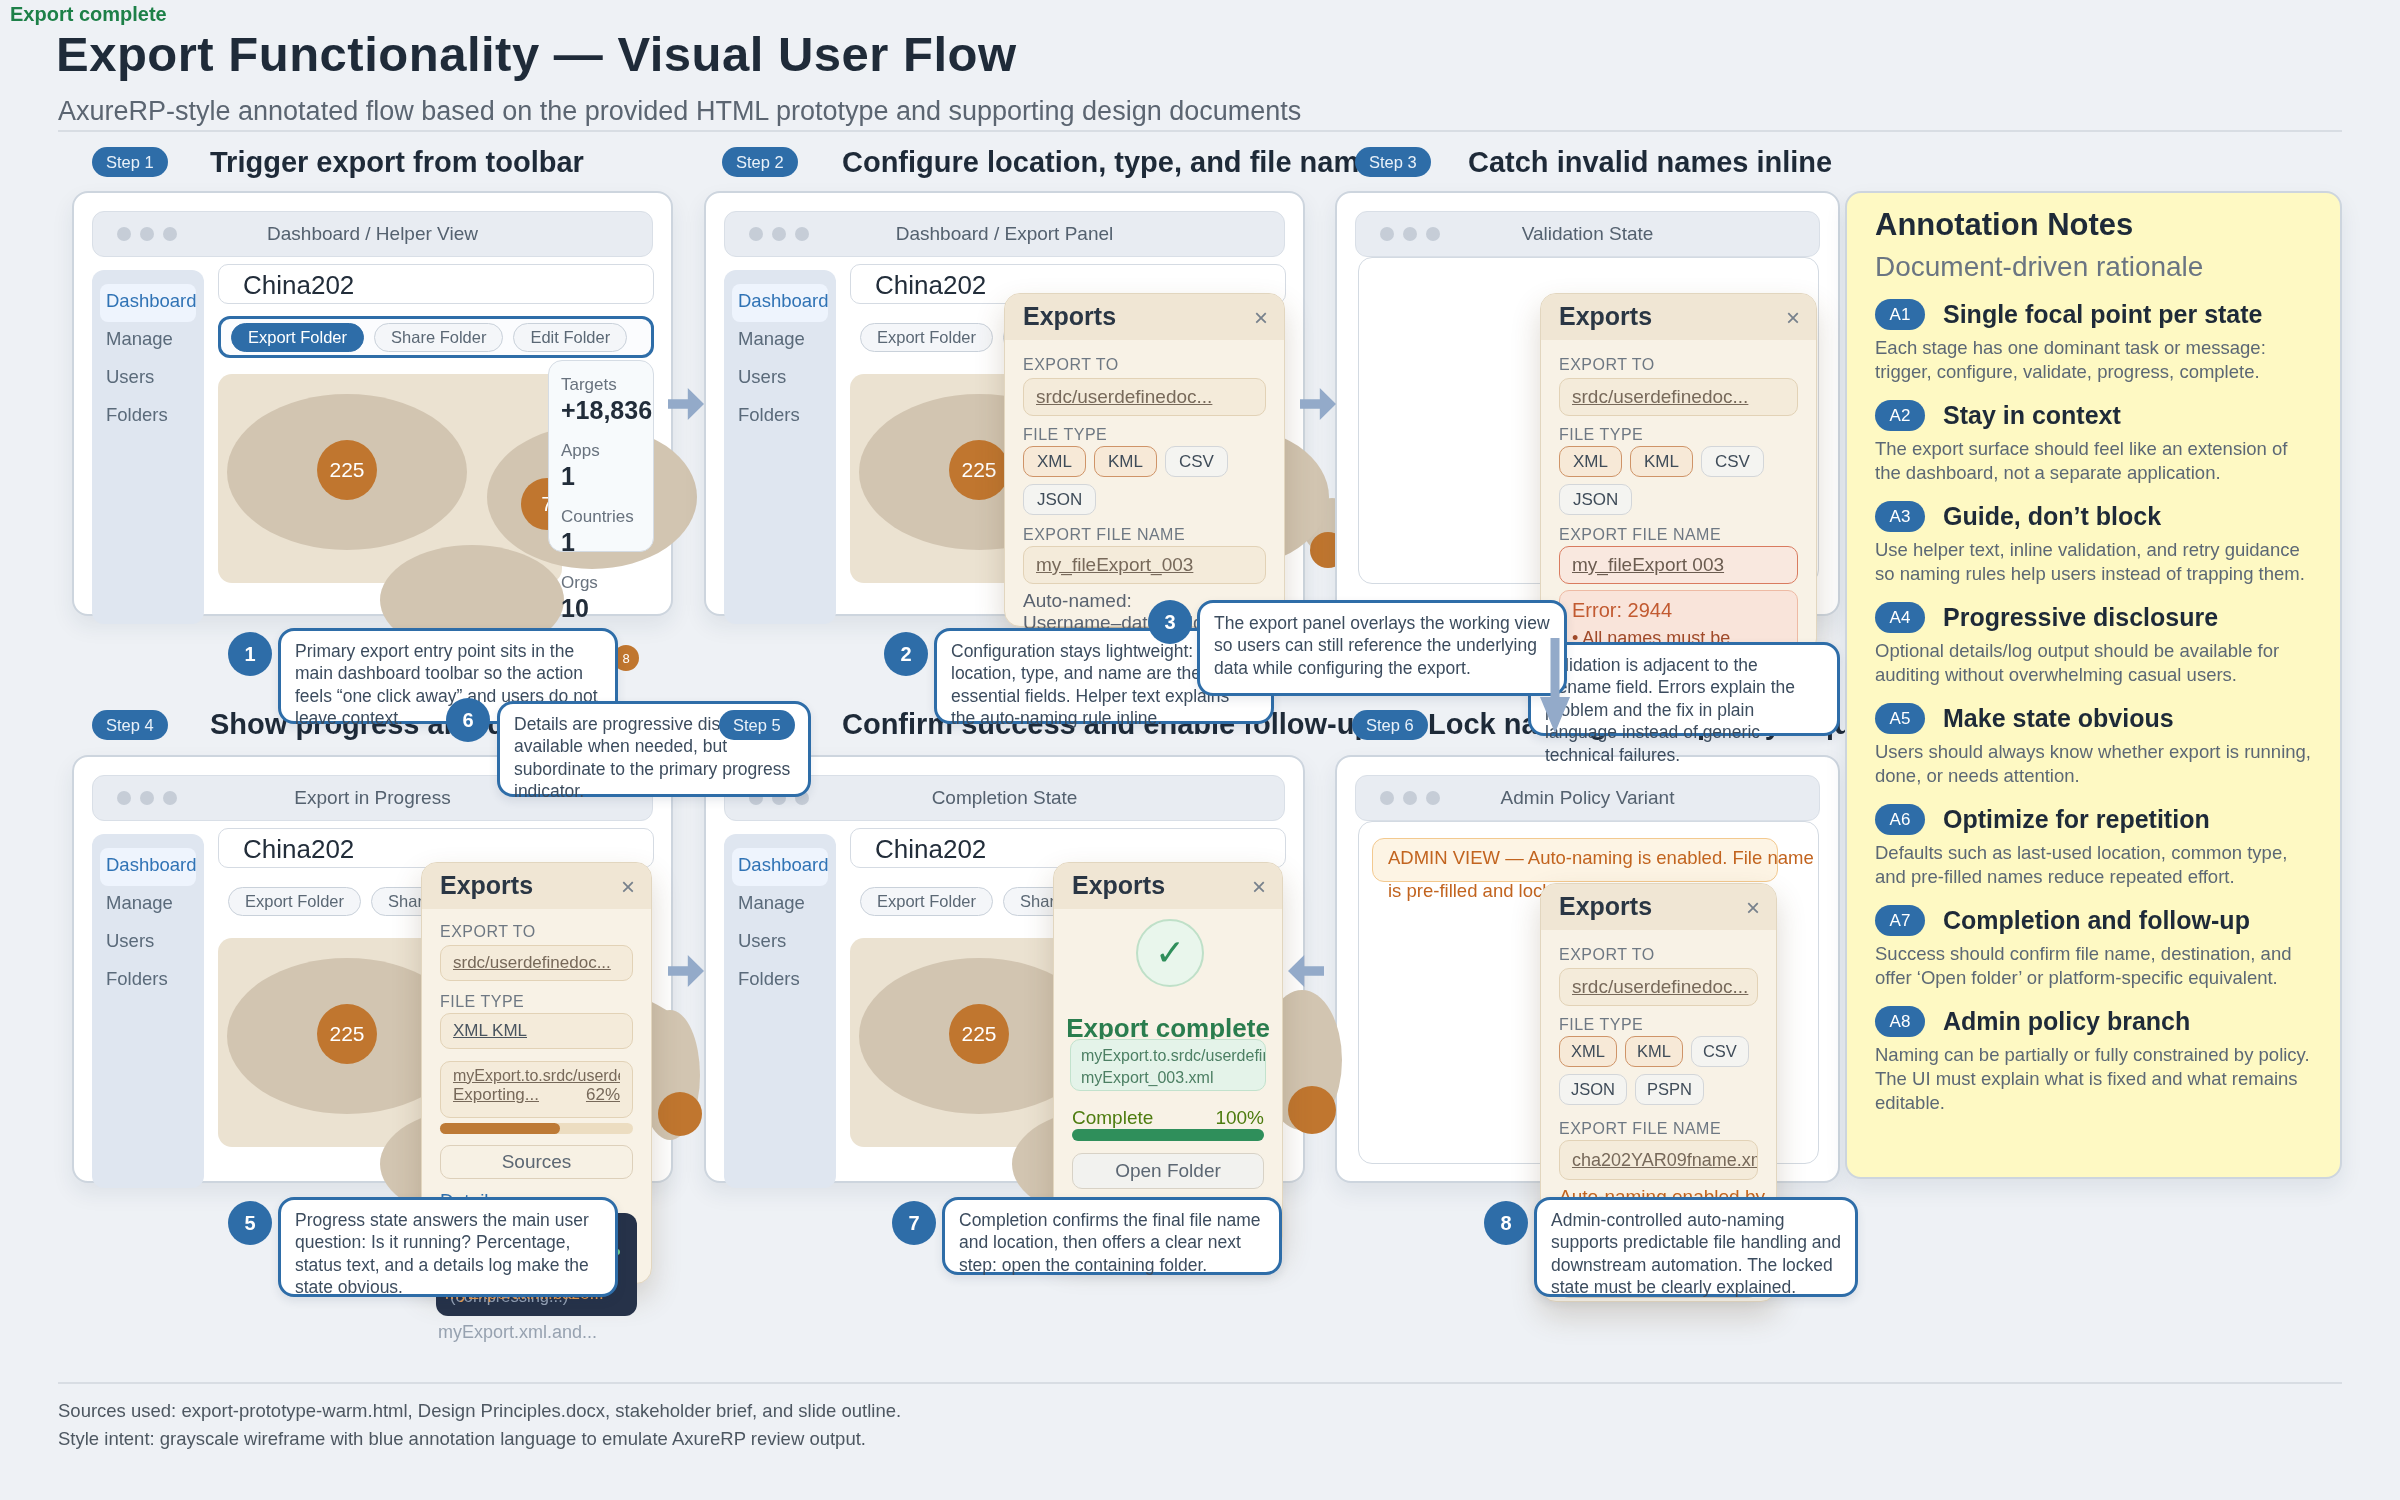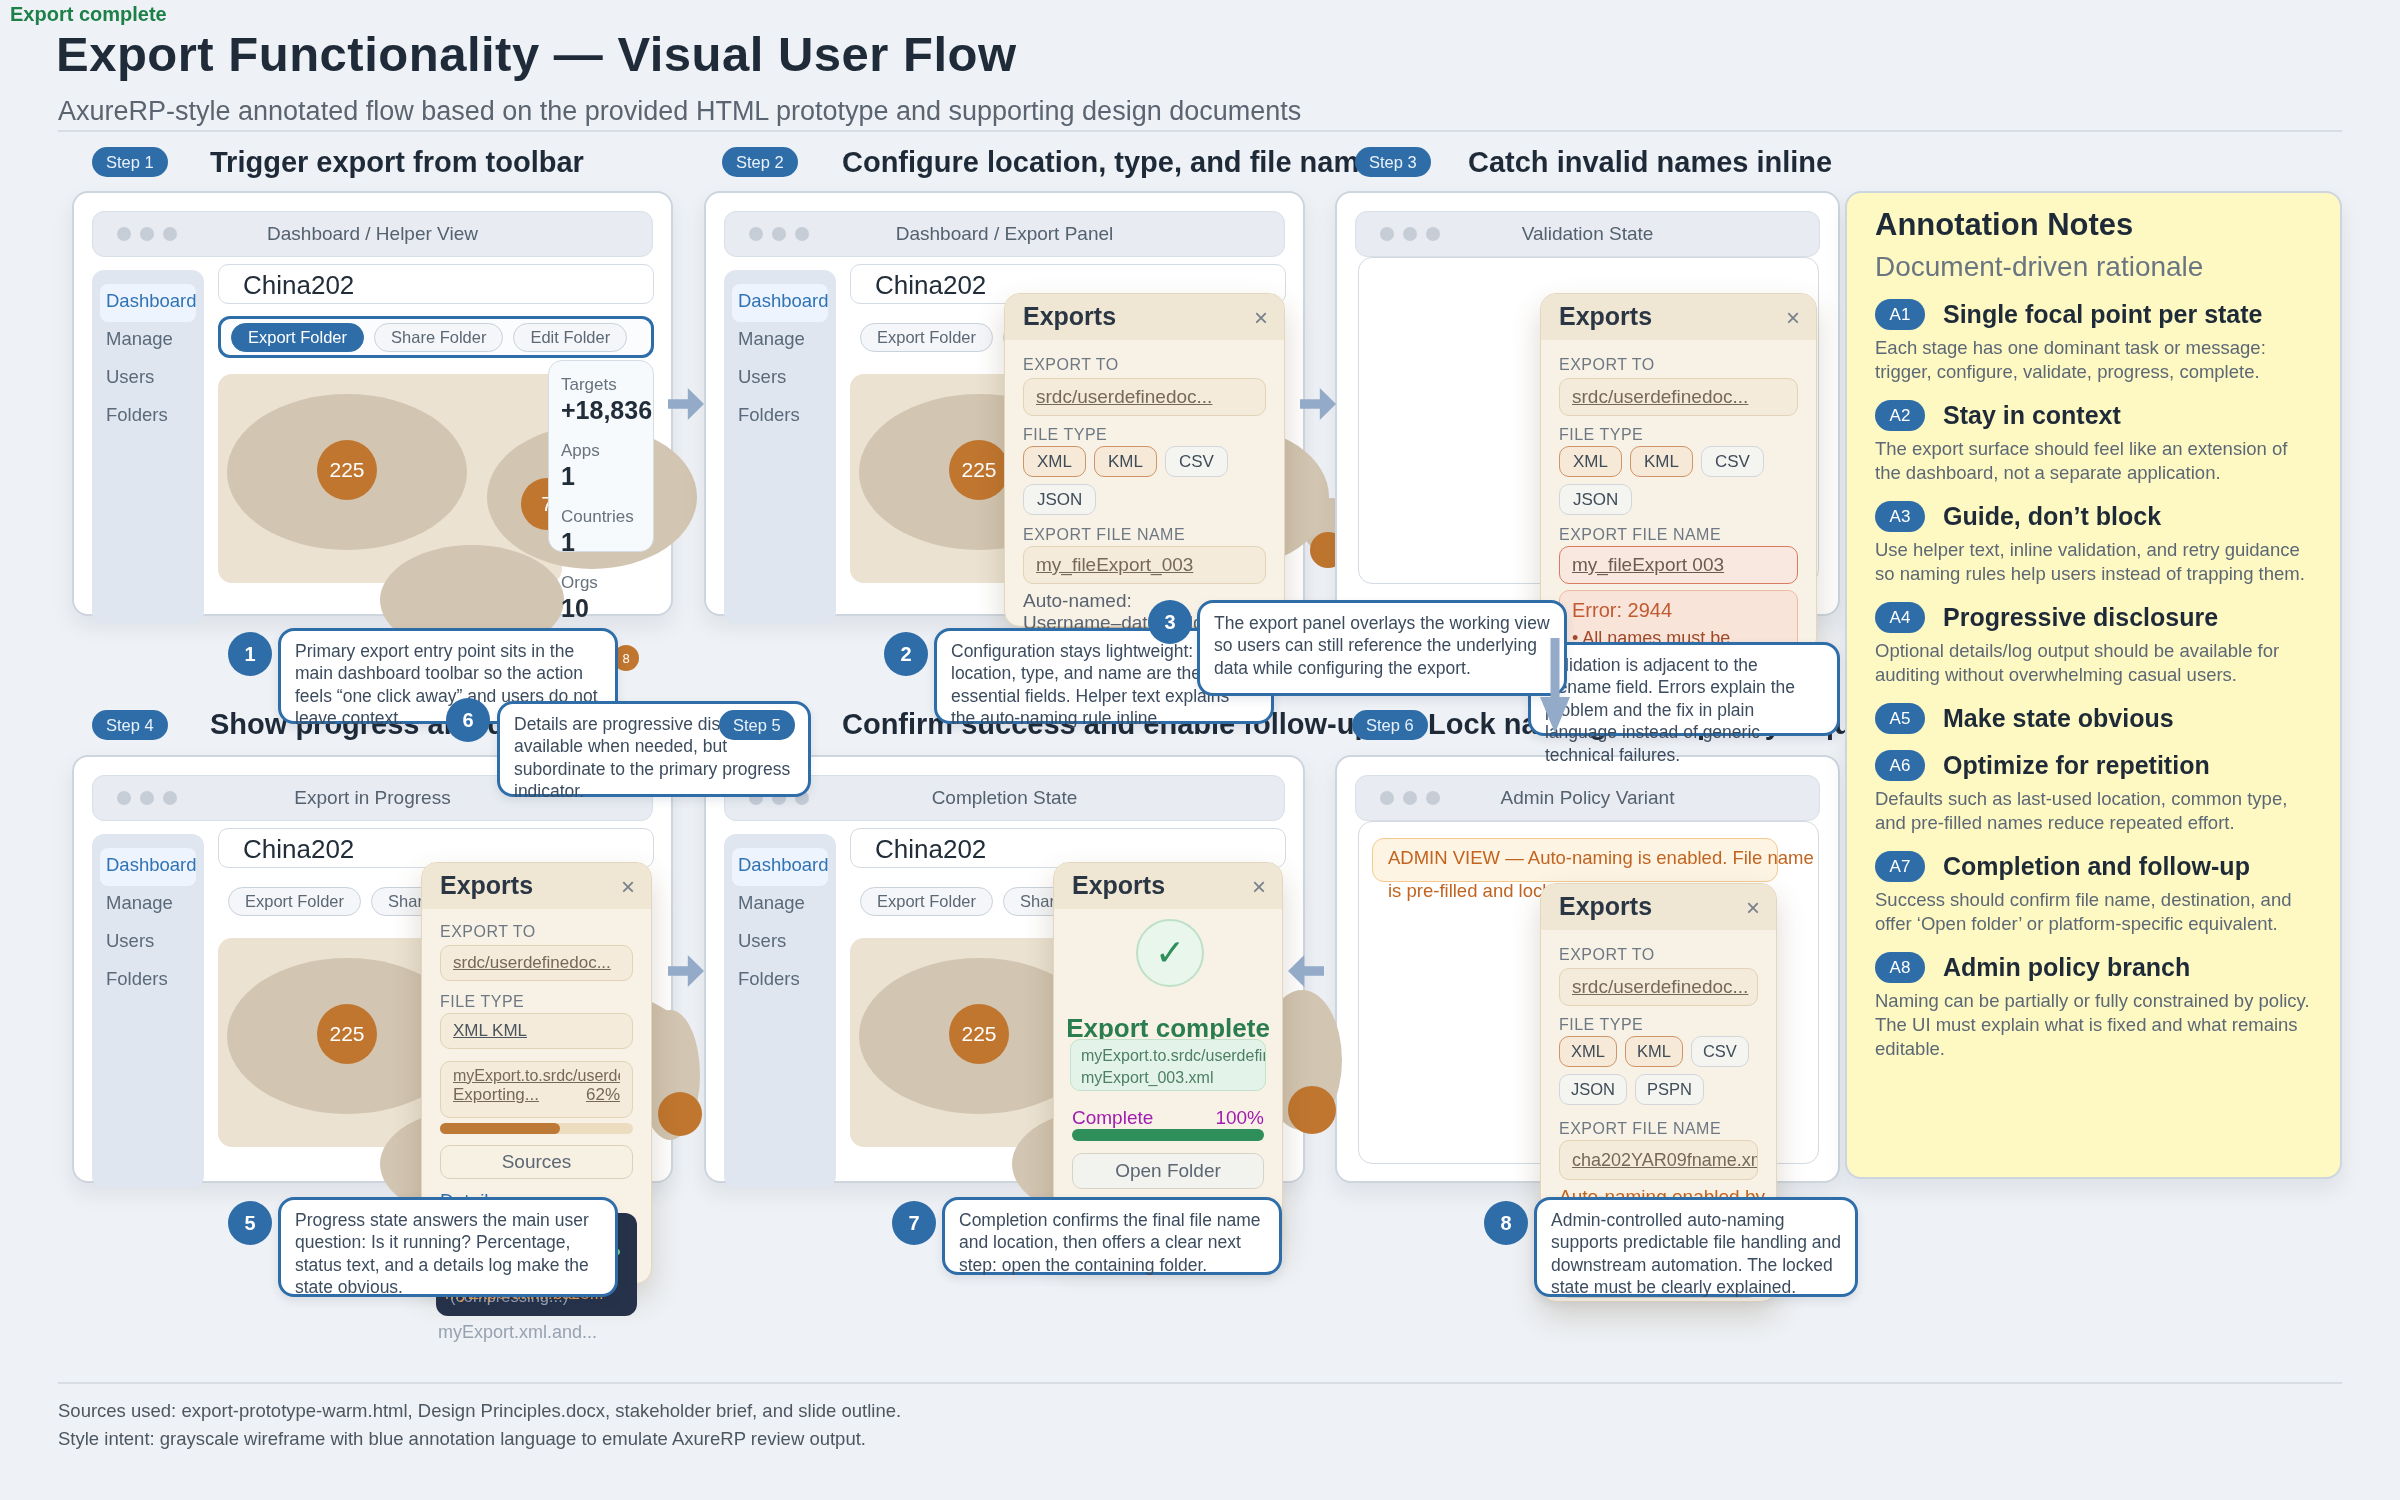--- a/index.html
+++ b/index.html
@@ -80,21 +80,21 @@
   .pfill{height:100%;border-radius:6px;background:#bd7a36;}
   .slink{position:absolute;left:18px;font-size:19px;color:#2e6fad;}
   .dlog{position:absolute;background:#263249;border-radius:12px;}
   .succ-circle{position:absolute;width:64px;height:64px;border:2px solid #bfe0c8;background:#e9f6ec;
                border-radius:50%;color:#2f8f5b;font-size:36px;display:flex;align-items:center;justify-content:center;}
   .succ-title{position:absolute;left:0;right:0;text-align:center;font-size:26px;font-weight:bold;color:#2a7d4e;}
   .succ-box{position:absolute;left:16px;right:16px;background:#e4f3e9;border:1.5px solid #c2e2cd;
             border-radius:10px;color:#4c7f63;font-size:16px;line-height:22px;padding:5px 10px;box-sizing:border-box;
             white-space:nowrap;overflow:hidden;}
   .prow{position:absolute;left:18px;right:18px;display:flex;justify-content:space-between;
-        font-size:19px;color:#a21caf;}
+        font-size:19px;color:#4d7c0f;}
   .banner{position:absolute;border:1.5px solid #f3c98f;background:#fdf4e4;border-radius:12px;}
   .banner-line{position:absolute;font-size:18.5px;color:#c2641f;white-space:nowrap;}
 
   
   .callout{position:absolute;background:#fff;border:3px solid #2e6da8;border-radius:16px;
            padding:9px 14px;font-size:17.5px;color:#3c4c5e;line-height:1.28;box-sizing:border-box;
            box-shadow:0 4px 10px rgba(30,50,80,.10);}
   .cnum{position:absolute;width:44px;height:44px;background:#2e6da8;border-radius:50%;color:#fff;
         font-size:20px;font-weight:bold;display:flex;align-items:center;justify-content:center;}
 
@@ -440,20 +440,21 @@
     <div class="nitem">
       <span class="nbadge">A3</span><span class="nhead">Guide, don’t block</span>
       <div class="nbody">Use helper text, inline validation, and retry guidance so naming rules help users instead of trapping them.</div>
     </div>
     <div class="nitem">
       <span class="nbadge">A4</span><span class="nhead">Progressive disclosure</span>
       <div class="nbody">Optional details/log output should be available for auditing without overwhelming casual users.</div>
     </div>
     <div class="nitem">
       <span class="nbadge">A5</span><span class="nhead">Make state obvious</span>
+      <div class="nbody">Users should always know whether export is running, done, or needs attention.</div>
     </div>
     <div class="nitem">
       <span class="nbadge">A6</span><span class="nhead">Optimize for repetition</span>
       <div class="nbody">Defaults such as last-used location, common type, and pre-filled names reduce repeated effort.</div>
     </div>
     <div class="nitem">
       <span class="nbadge">A7</span><span class="nhead">Completion and follow-up</span>
       <div class="nbody">Success should confirm file name, destination, and offer ‘Open folder’ or platform-specific equivalent.</div>
     </div>
     <div class="nitem">

